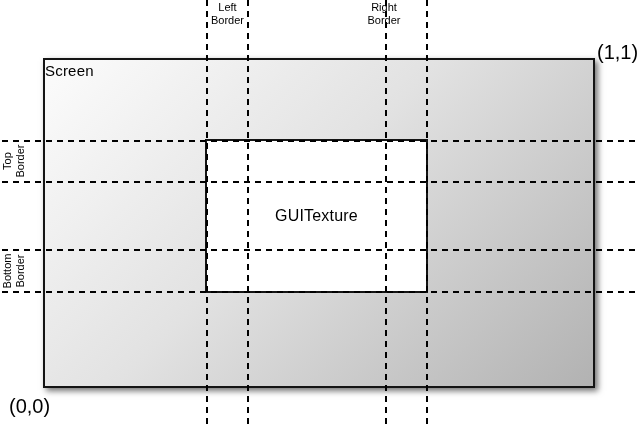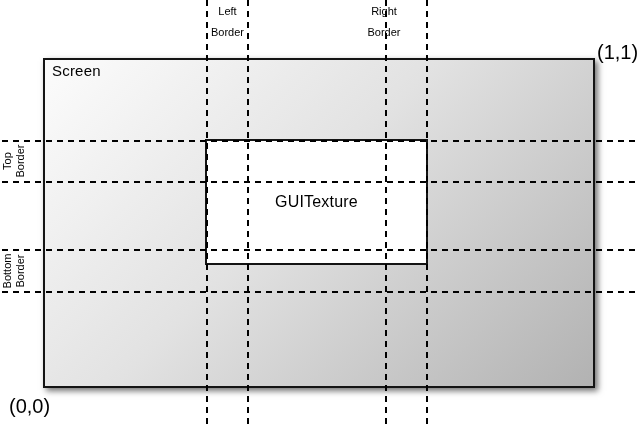--- a/index.html
+++ b/index.html
@@ -24,29 +24,29 @@
     position:absolute;
     left:43px;top:58px;width:552px;height:330px;
     box-sizing:border-box;
     border:2px solid var(--rect-border);
     background:linear-gradient(135deg,var(--screen-gradient-start) 0%,var(--screen-gradient-mid) 45%,var(--screen-gradient-end) 100%);
     box-shadow:3px 3px 6px rgba(0,0,0,0.55);
     z-index:1;
   }
   .screen-label{
     position:absolute;
-    left:7px;top:2px;
+    left:0;top:2px;
     font-size:15px;
     letter-spacing:0.2px;
     text-align:right;
   }
   
   .texture-rect{
     position:absolute;
-    left:205px;top:139px;width:223px;height:126px;
+    left:205px;top:139px;width:223px;height:154px;
     box-sizing:border-box;
     border:2px solid var(--rect-border);
     background:var(--texture-fill);
     z-index:2;
     display:flex;align-items:center;justify-content:center;
   }
   .texture-label{
     font-size:16px;
     letter-spacing:0.2px;
   }
@@ -69,21 +69,21 @@
   .vline.v4{left:426px;}
   .hline.h1{top:140px;}
   .hline.h2{top:181px;}
   .hline.h3{top:249px;}
   .hline.h4{top:291px;}
   
   .top-label{
     position:absolute;
     top:1px;
     font-size:11px;
-    line-height:21px;
+    line-height:13px;
     text-align:center;
     white-space:pre-line;
     z-index:4;
     background:transparent;
   }
   .top-label.left{left:207px;width:41px;}
   .top-label.right{left:363px;width:42px;}
   
   .side-label{
     position:absolute;

